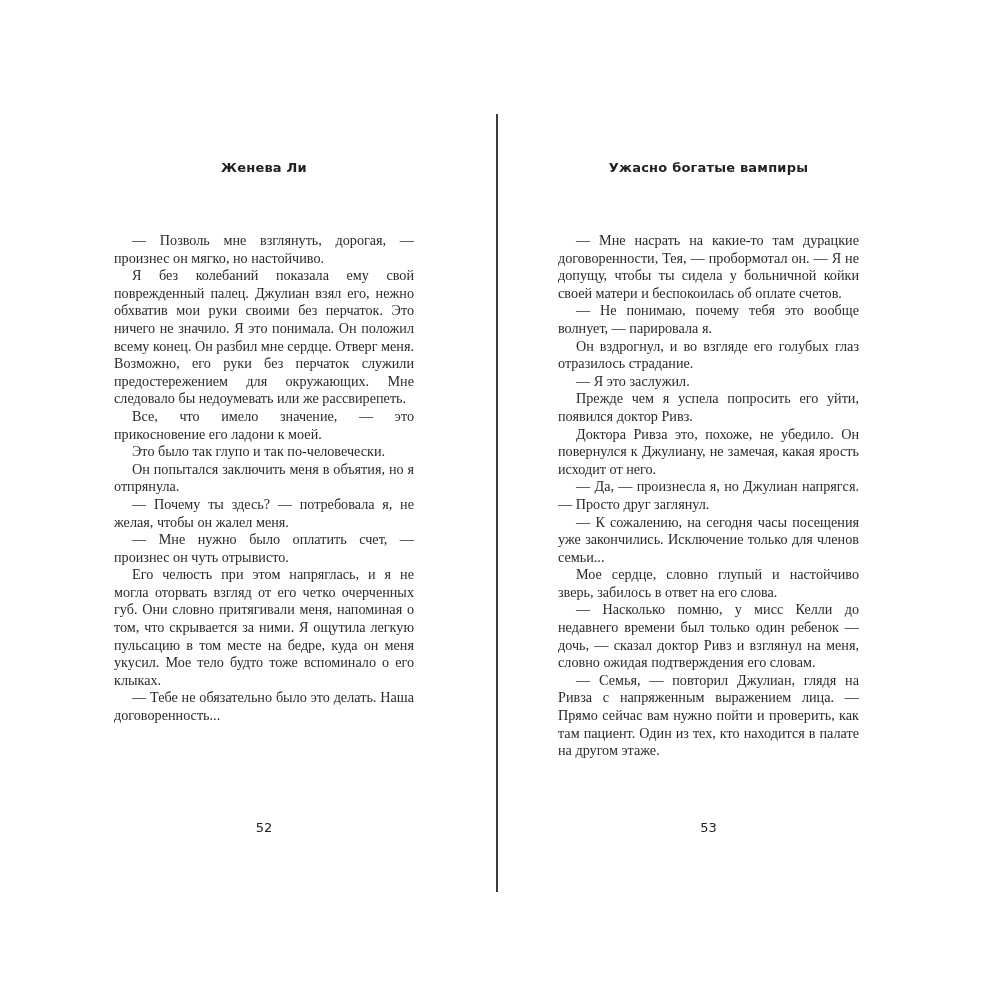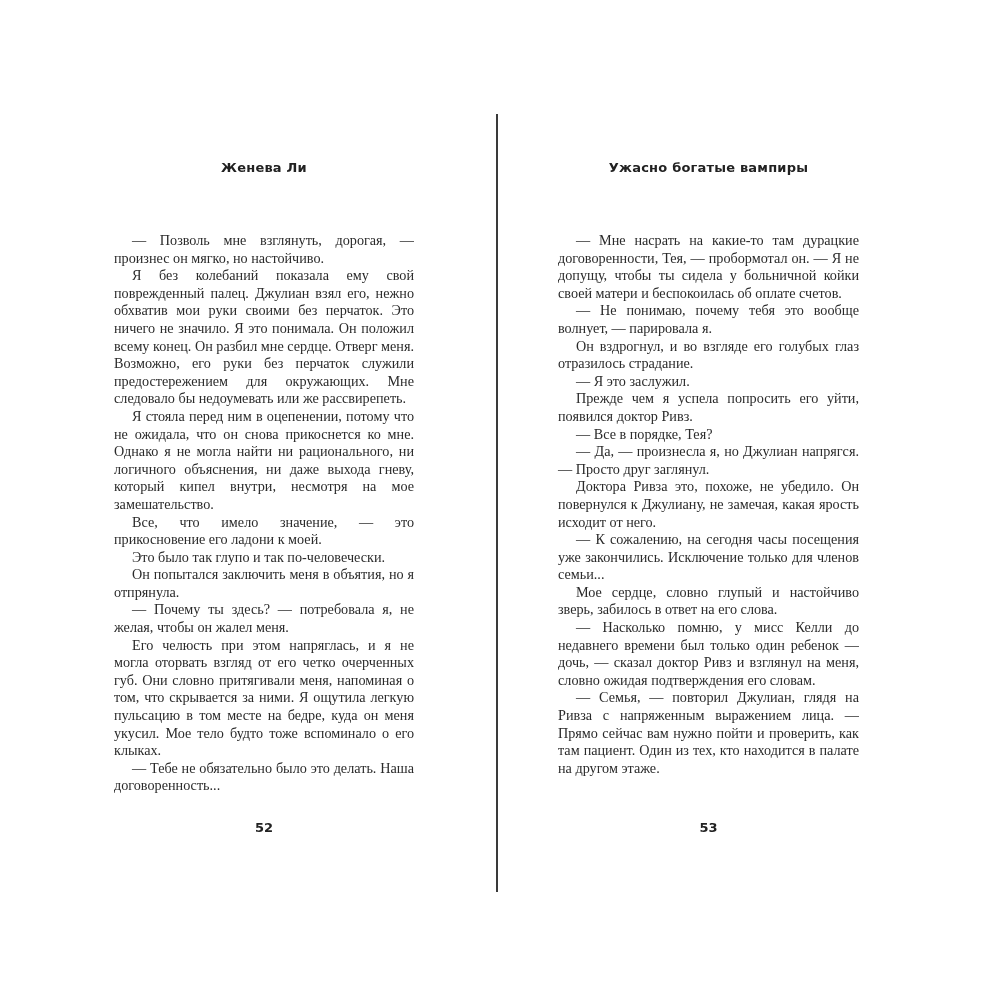--- a/index.html
+++ b/index.html
@@ -15,56 +15,55 @@
       color: #222; letter-spacing: 0.2px;
     }
     .body-text {
       position: absolute; top: 232px; left: 0; right: 0;
       font-family: "Liberation Serif", serif; font-size: 14.2px; line-height: 17.6px;
       color: #2a2a2a; text-align: justify;
     }
     .body-text p { margin: 0; text-indent: 18px; }
     .folio {
       position: absolute; top: 820px; left: 0; right: 0; text-align: center;
-      font-family: "DejaVu Sans", sans-serif; font-weight: bold; font-size: 13px; color: #222;
+      font-family: "DejaVu Sans", sans-serif; font-weight: normal; font-size: 13px; color: #222;
     }
   </style>
 </head>
 <body>
 
 <div class="spread">
   <div class="page left">
     <div class="running-head">Женева Ли</div>
     <div class="body-text">
       <p>— Позволь мне взглянуть, дорогая, — произнес он мягко, но настойчиво.</p>
       <p>Я без колебаний показала ему свой поврежденный палец. Джулиан взял его, нежно обхватив мои руки своими без перчаток. Это ничего не значило. Я это понимала. Он положил всему конец. Он разбил мне сердце. Отверг меня. Возможно, его руки без перчаток служили предостережением для окружающих. Мне следовало бы недоумевать или же рассвирепеть.</p>
-      <p>Я стояла перед ним в оцепенении, потому что не ожидала, что он снова прикоснется ко мне. Однако я не могла найти ни рационального, ни логичного объяснения, ни даже выхода гневу, который кипел внутри, несмотря на мое замешательство.</p>
       <p>Все, что имело значение, — это прикосновение его ладони к моей.</p>
       <p>Это было так глупо и так по-человечески.</p>
       <p>Он попытался заключить меня в объятия, но я отпрянула.</p>
       <p>— Почему ты здесь? — потребовала я, не желая, чтобы он жалел меня.</p>
+      <p>— Мне нужно было оплатить счет, — произнес он чуть отрывисто.</p>
       <p>Его челюсть при этом напряглась, и я не могла оторвать взгляд от его четко очерченных губ. Они словно притягивали меня, напоминая о том, что скрывается за ними. Я ощутила легкую пульсацию в том месте на бедре, куда он меня укусил. Мое тело будто тоже вспоминало о его клыках.</p>
       <p>— Тебе не обязательно было это делать. Наша договоренность...</p>
     </div>
     <div class="folio">52</div>
   </div>
 
   <div class="divider"></div>
 
   <div class="page right">
     <div class="running-head">Ужасно богатые вампиры</div>
     <div class="body-text">
       <p>— Мне насрать на какие-то там дурацкие договоренности, Тея, — пробормотал он. — Я не допущу, чтобы ты сидела у больничной койки своей матери и беспокоилась об оплате счетов.</p>
       <p>— Не понимаю, почему тебя это вообще волнует, — парировала я.</p>
       <p>Он вздрогнул, и во взгляде его голубых глаз отразилось страдание.</p>
       <p>— Я это заслужил.</p>
       <p>Прежде чем я успела попросить его уйти, появился доктор Ривз.</p>
-      <p>— Все в порядке, Тея?</p>
+      <p>Доктора Ривза это, похоже, не убедило. Он повернулся к Джулиану, не замечая, какая ярость исходит от него.</p>
       <p>— Да, — произнесла я, но Джулиан напрягся. — Просто друг заглянул.</p>
-      <p>Доктора Ривза это, похоже, не убедило. Он повернулся к Джулиану, не замечая, какая ярость исходит от него.</p>
       <p>— К сожалению, на сегодня часы посещения уже закончились. Исключение только для членов семьи...</p>
       <p>Мое сердце, словно глупый и настойчиво зверь, забилось в ответ на его слова.</p>
       <p>— Насколько помню, у мисс Келли до недавнего времени был только один ребенок — дочь, — сказал доктор Ривз и взглянул на меня, словно ожидая подтверждения его словам.</p>
       <p>— Семья, — повторил Джулиан, глядя на Ривза с напряженным выражением лица. — Прямо сейчас вам нужно пойти и проверить, как там пациент. Один из тех, кто находится в палате на другом этаже.</p>
     </div>
     <div class="folio">53</div>
   </div>
 </div>
 
 </body></html>

